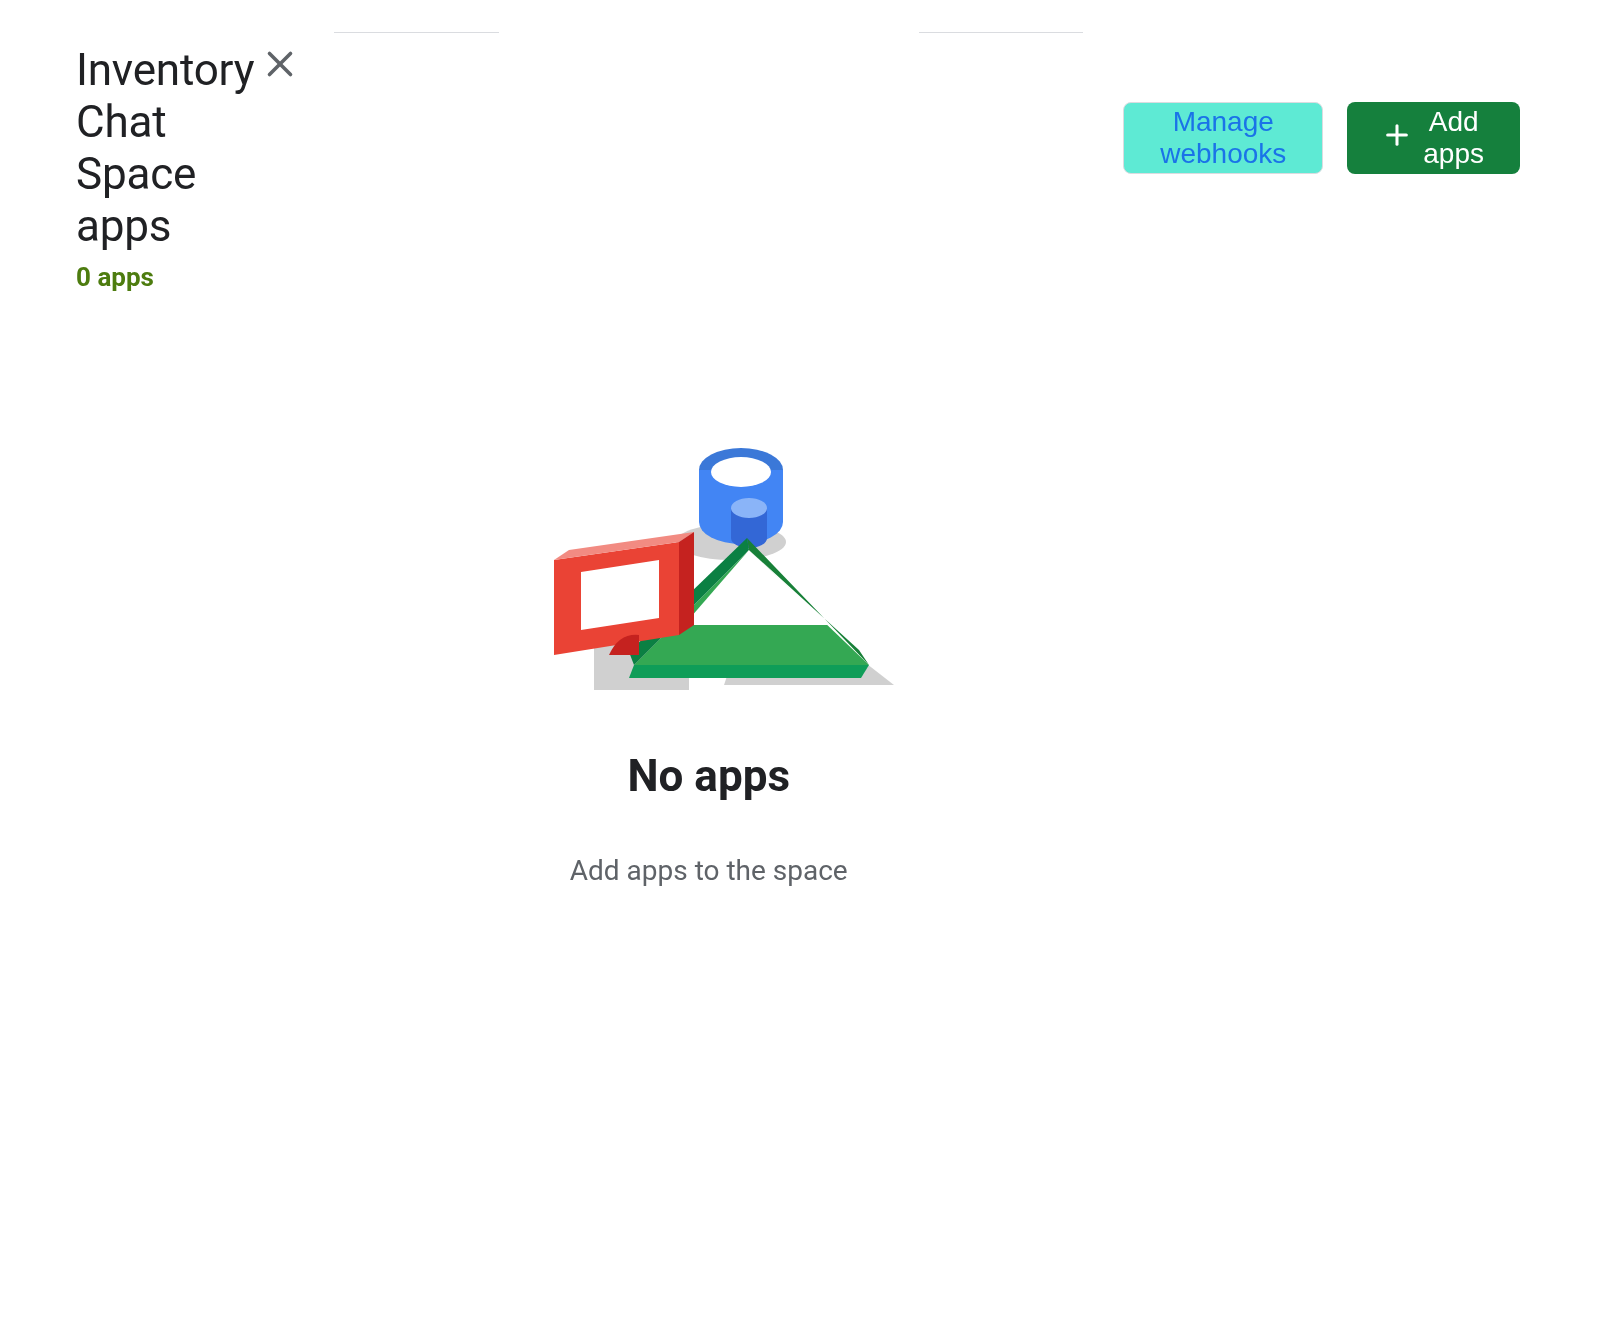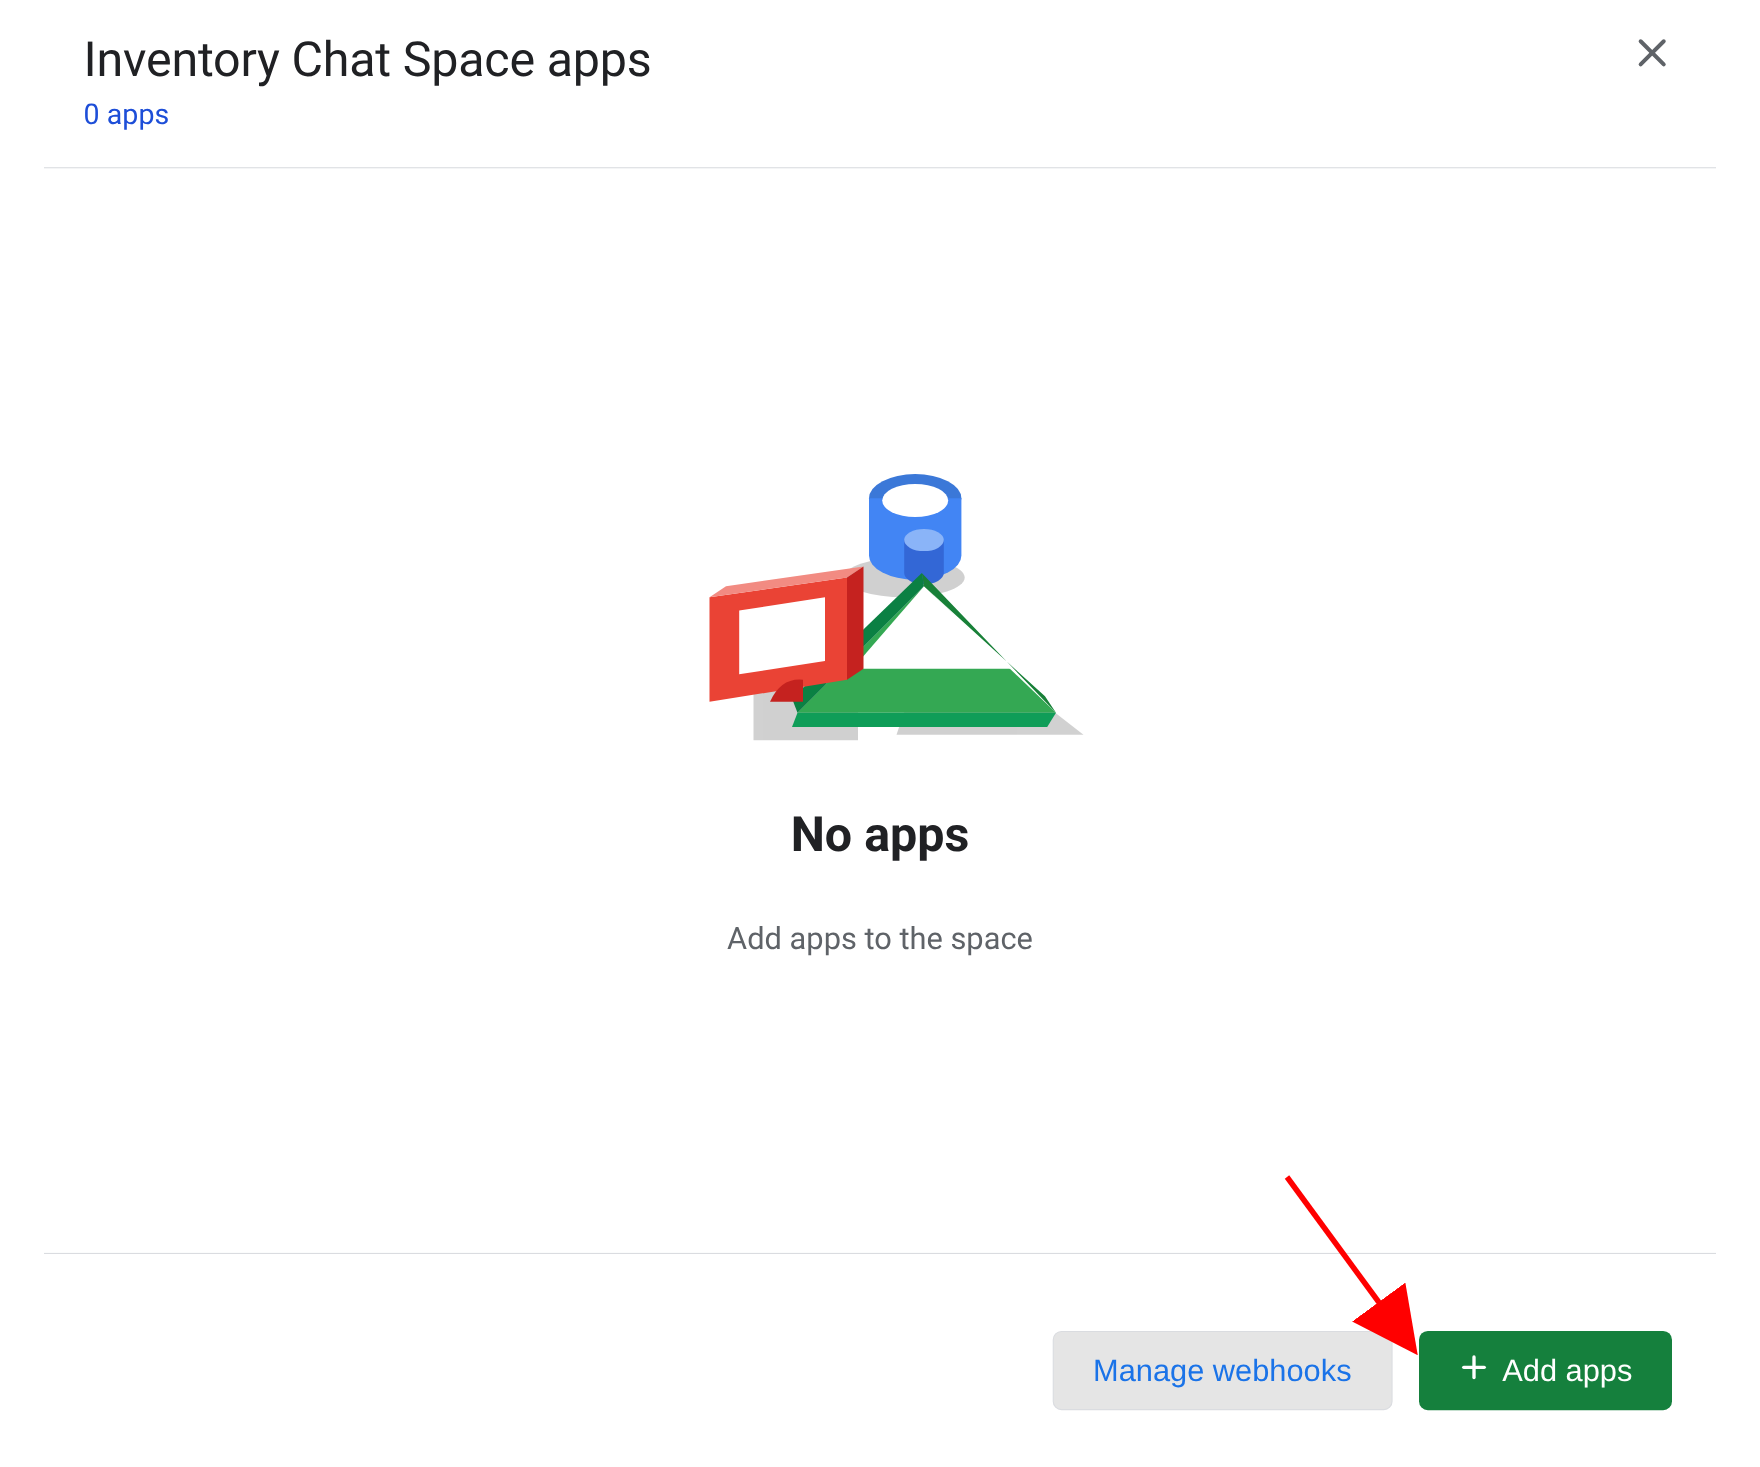--- a/index.html
+++ b/index.html
@@ -1,35 +1,35 @@
 <!DOCTYPE html>
 <html><head>
 <meta charset="utf-8">
 <style>
   * { box-sizing: border-box; margin: 0; padding: 0; }
   html, body { width: 1600px; height: 1334px; font-family: "Google Sans", Roboto, "Helvetica Neue", Arial, sans-serif; background: #fff; color: #202124; }
-  .frame { width: 1600px; height: 1334px; padding: 16px 40px 40px 40px; display: flex; flex-direction: column; overflow: hidden; }
+  .frame { width: 1600px; height: 1334px; padding: 32px 40px 40px 40px; display: flex; flex-direction: row; overflow: hidden; }
 
   .header { display: flex; align-items: flex-start; justify-content: space-between; padding: 12px 36px 32px 36px; }
   .title { font-size: 44px; font-weight: 400; color: #202124; letter-spacing: -0.2px; }
-  .subtitle { font-size: 26px; color: #1d4ed8; margin-top: 10px; font-weight: 400; }
+  .subtitle { font-size: 26px; color: #4d7c0f; margin-top: 10px; font-weight: 700; }
   .close { width: 44px; height: 44px; display: flex; align-items: center; justify-content: center; border-radius: 50%; cursor: pointer; color: #5f6368; }
   .close svg { width: 36px; height: 36px; }
 
   .divider { height: 1px; background: #dadce0; width: 100%; }
 
   .content { flex: 1; display: flex; flex-direction: column; align-items: center; justify-content: center; }
   .illus { width: 420px; height: 260px; position: relative; }
 
   .headline { margin-top: 50px; font-size: 44px; font-weight: 700; color: #202124; }
   .subtext  { margin-top: 52px; font-size: 28px; color: #5f6368; }
 
   .footer { display: flex; justify-content: flex-end; gap: 24px; padding: 70px 40px 12px 40px; position: relative; }
   .btn { height: 72px; border-radius: 8px; font-size: 28px; font-weight: 500; display: inline-flex; align-items: center; justify-content: center; cursor: pointer; padding: 0 36px; gap: 12px; }
-  .btn-outline { border: 1px solid #dadce0; color: #1a73e8; background: #e5e5e5; }
+  .btn-outline { border: 1px solid #dadce0; color: #1a73e8; background: #5eead4; }
   .btn-filled  { border: none; background: #15803d; color: #fff; }
   .btn-filled svg { width: 28px; height: 28px; }
 
   .arrow { position: absolute; pointer-events: none; }
 </style>
 </head>
 <body>
 
 <div class="frame">
   <div class="header">

